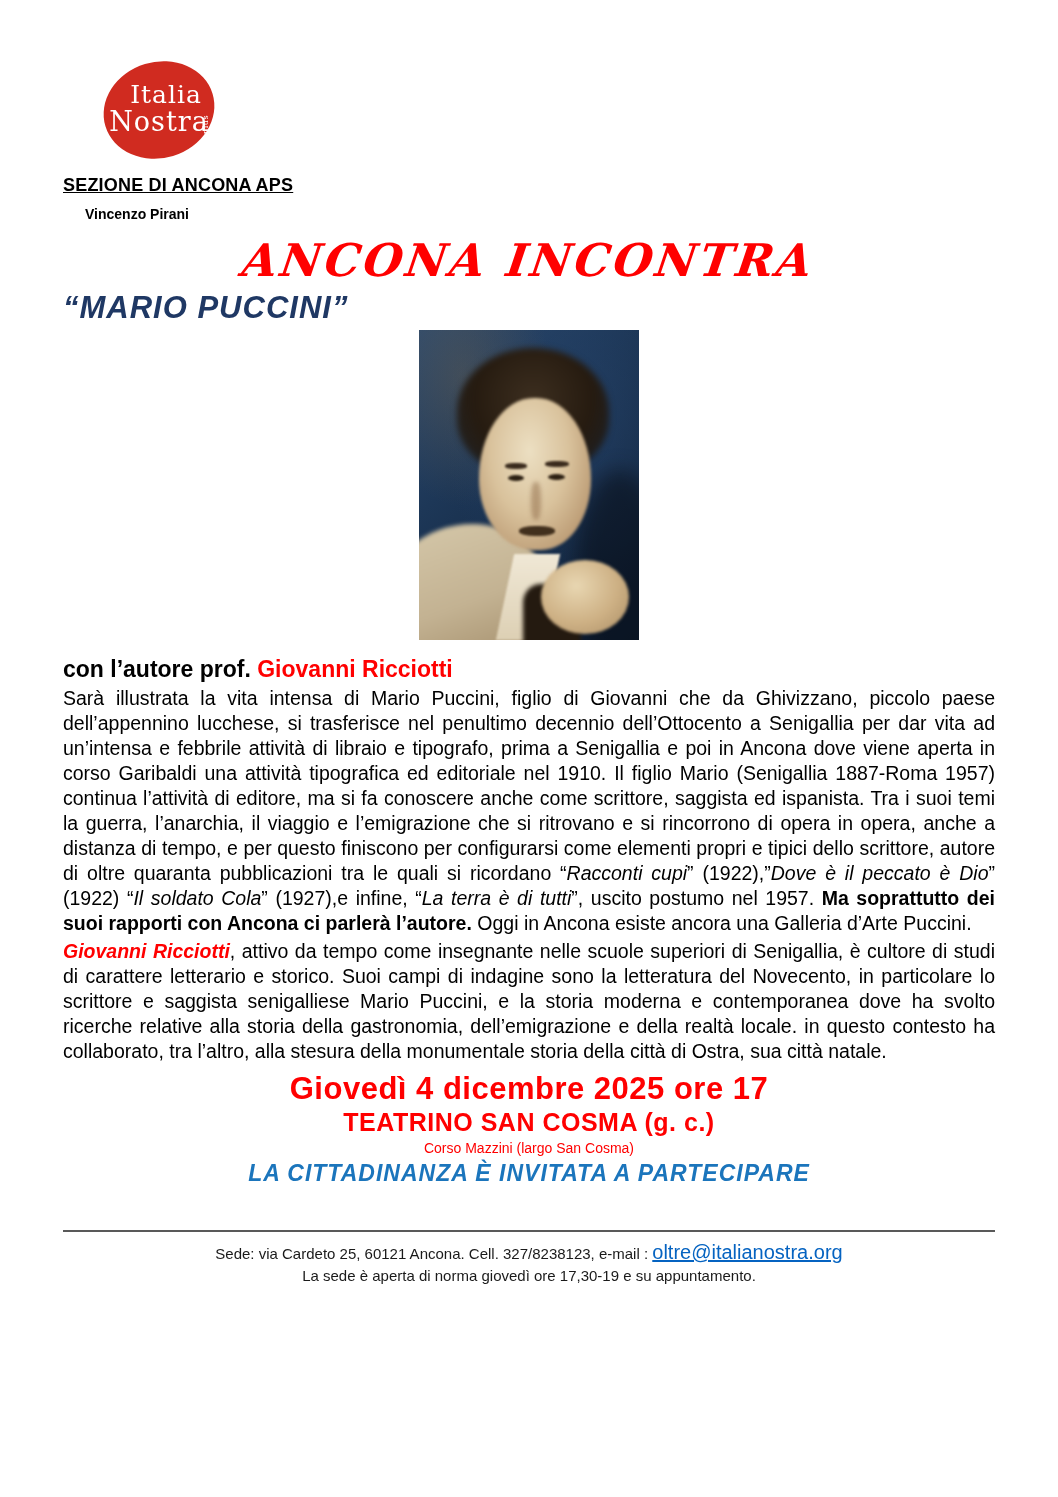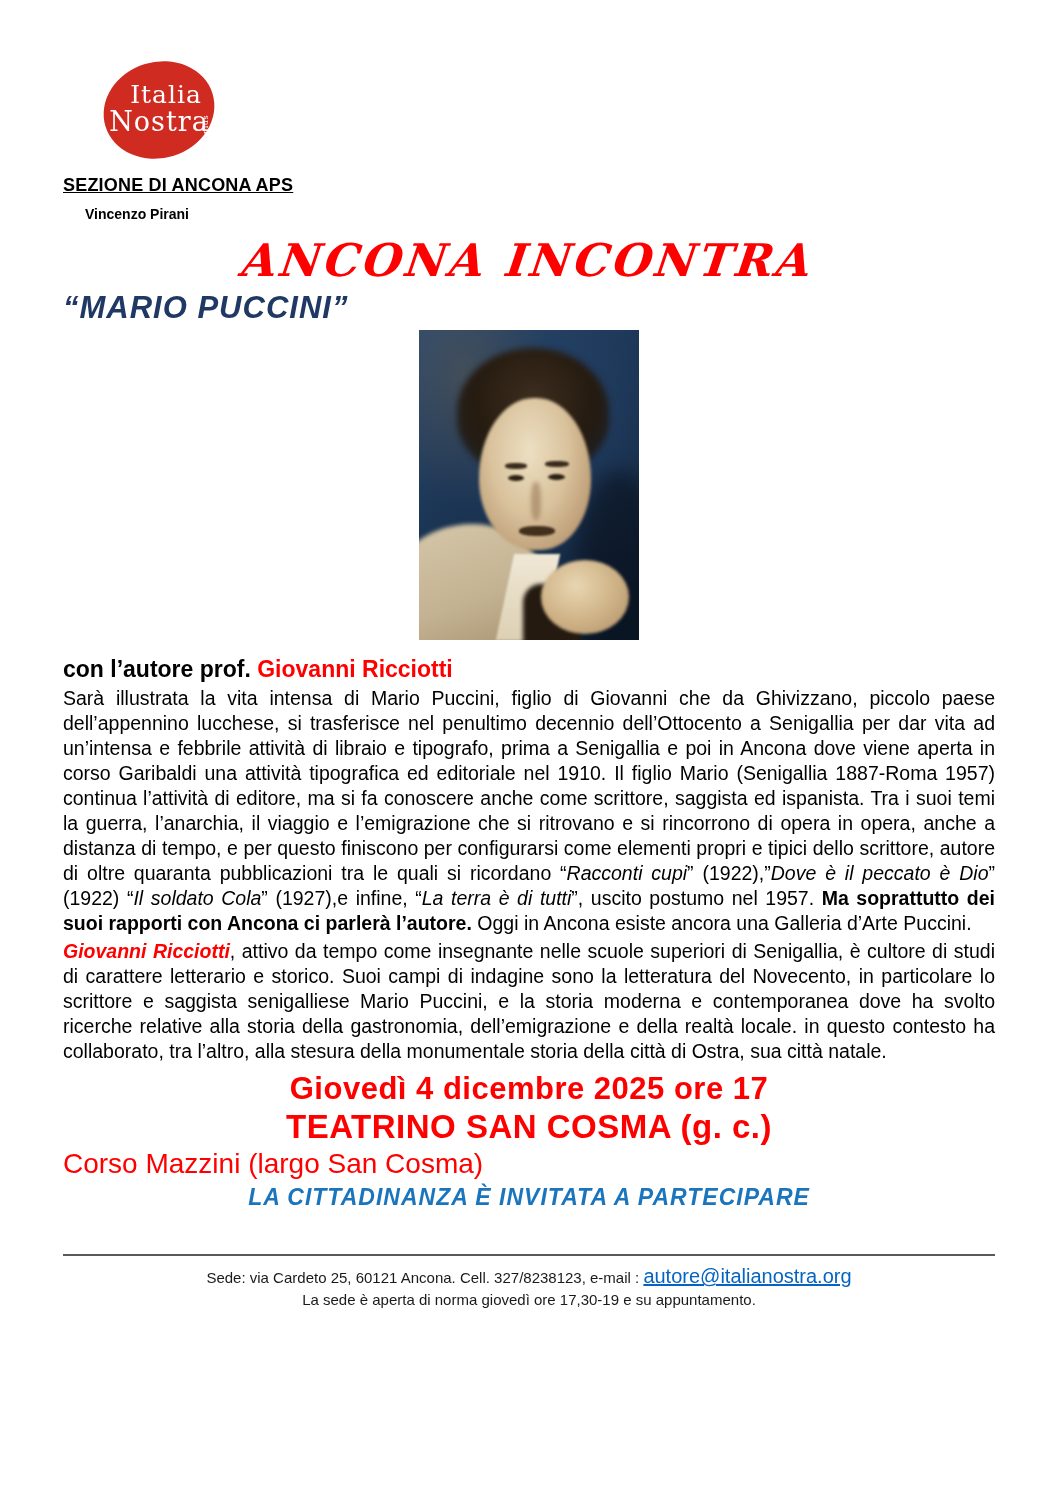--- a/index.html
+++ b/index.html
@@ -104,24 +104,24 @@
   .seg-bi { font-weight:bold; font-style:italic; }
   .seg-red { color:#ff0000; }
 
   
   .event-date {
     margin-top:8px; text-align:center; color:#ff0000; font-weight:bold;
     font-size:31px; letter-spacing:.5px; line-height:1.1;
   }
   .event-venue {
     margin-top:3px; text-align:center; color:#ff0000; font-weight:bold;
-    font-size:33px; letter-spacing:.5px; line-height:1.1;
+    font-size:25px; letter-spacing:.5px; line-height:1.1;
   }
   .event-address {
-    margin-top:4px; color:#ff0000; font-size:28px; line-height:1.1;
+    margin-top:4px; text-align:center; color:#ff0000; font-size:14px; line-height:1.1;
   }
   .event-invitation {
     margin-top:5px; text-align:center; color:#1b75bc; font-weight:bold; font-style:italic;
     font-size:23px; letter-spacing:1px; line-height:1.1;
   }
 
   
   .footer-divider {
     border:none; border-top:2.5px solid #595959; margin:44px 0 0 0;
   }
@@ -174,17 +174,17 @@
     <p class="body-par"><span class="seg-bi seg-red">Giovanni Ricciotti</span><span>, attivo da tempo come insegnante nelle scuole superiori di Senigallia, è cultore di studi di carattere letterario e storico. Suoi campi di indagine sono la letteratura del Novecento, in particolare lo scrittore e saggista senigalliese Mario Puccini, e la storia moderna e contemporanea dove ha svolto ricerche relative alla storia della gastronomia, dell’emigrazione e della realtà locale. in questo contesto ha collaborato, tra l’altro, alla stesura della monumentale storia della città di Ostra, sua città natale.</span></p>
 
     <p class="event-date">Giovedì 4 dicembre 2025 ore 17</p>
     <p class="event-venue">TEATRINO SAN COSMA (g. c.)</p>
     <p class="event-address">Corso Mazzini (largo San Cosma)</p>
     <p class="event-invitation">LA CITTADINANZA È INVITATA A PARTECIPARE</p>
   </main>
 
   <footer>
     <hr class="footer-divider">
-    <p class="footer-line1"><span>Sede: via Cardeto 25, 60121 Ancona. Cell. 327/8238123, e-mail : </span><a class="email">autore@italianostra.org</a></p>
+    <p class="footer-line1"><span>Sede: via Cardeto 25, 60121 Ancona. Cell. 327/8238123, e-mail : </span><a class="email">oltre@italianostra.org</a></p>
     <p class="footer-line2">La sede è aperta di norma giovedì ore 17,30-19 e su appuntamento.</p>
   </footer>
 
 </div>
 
 </body></html>

